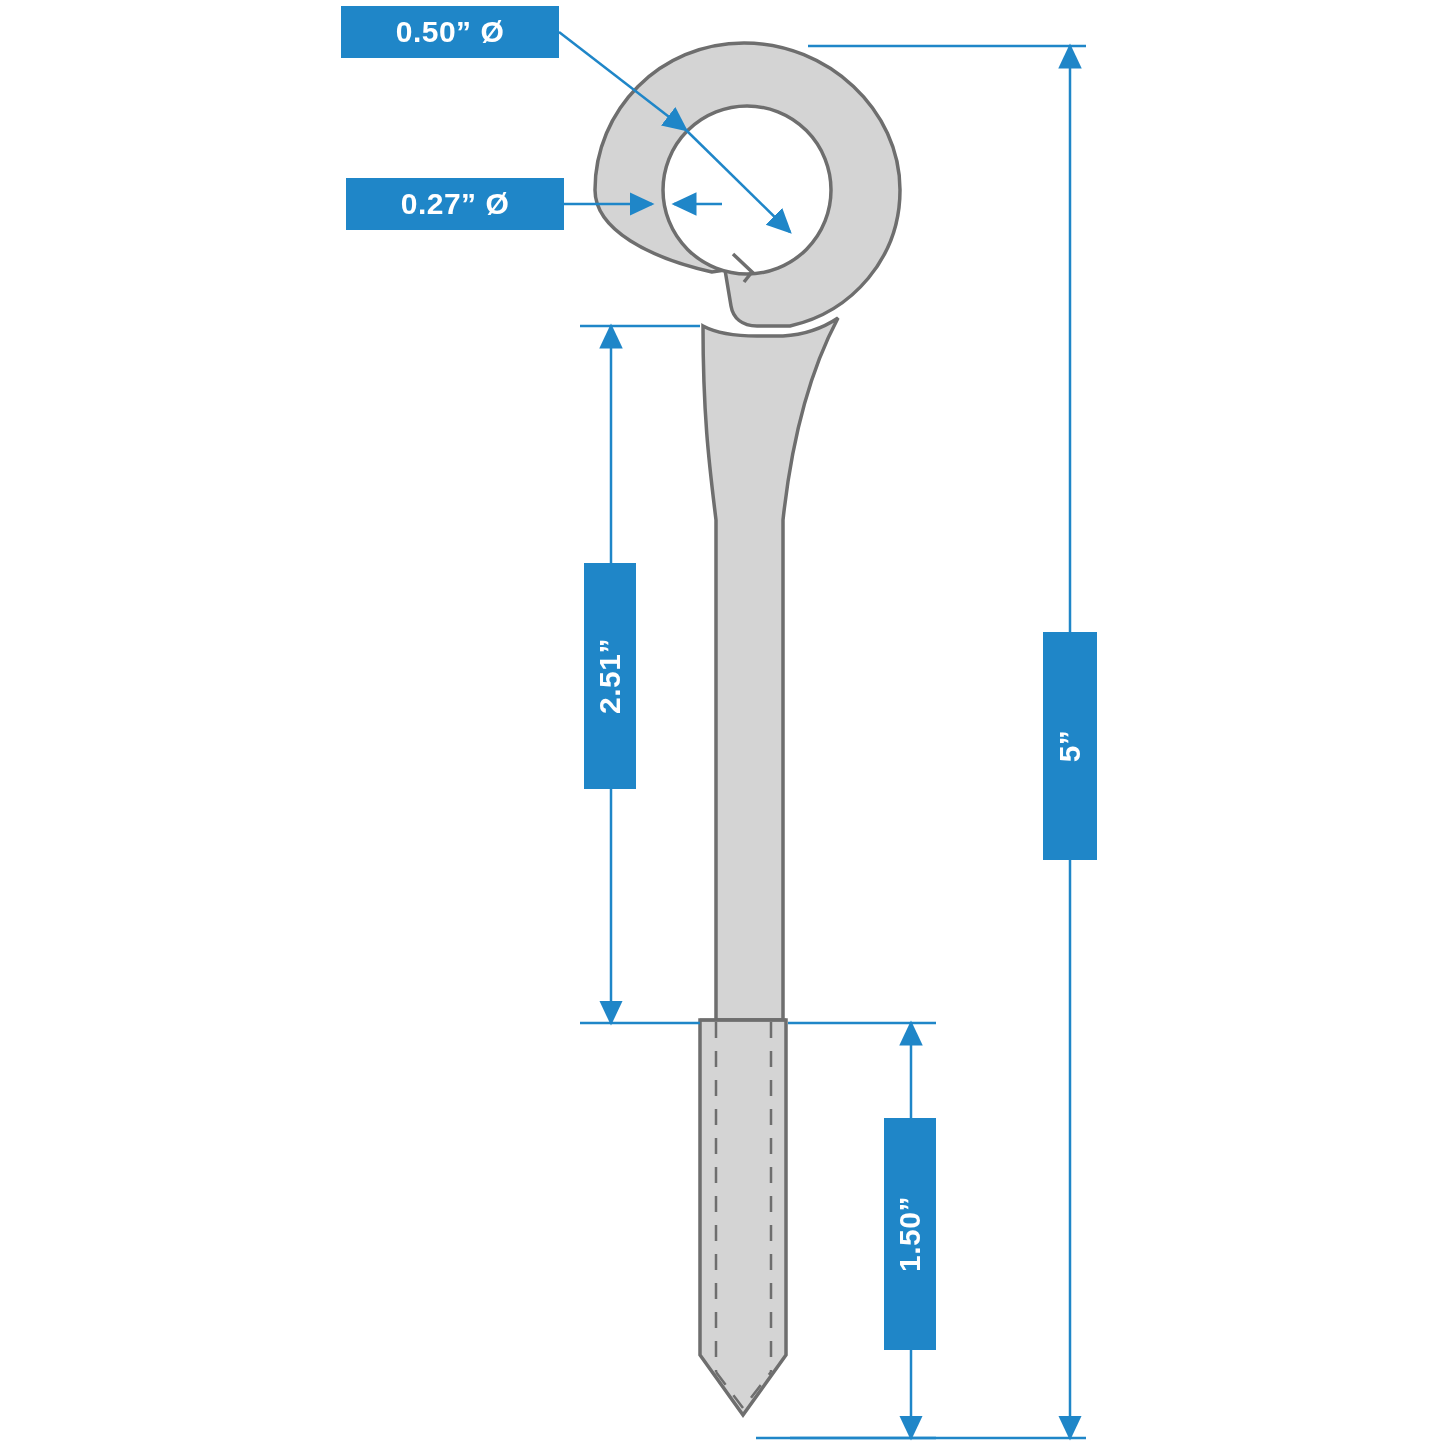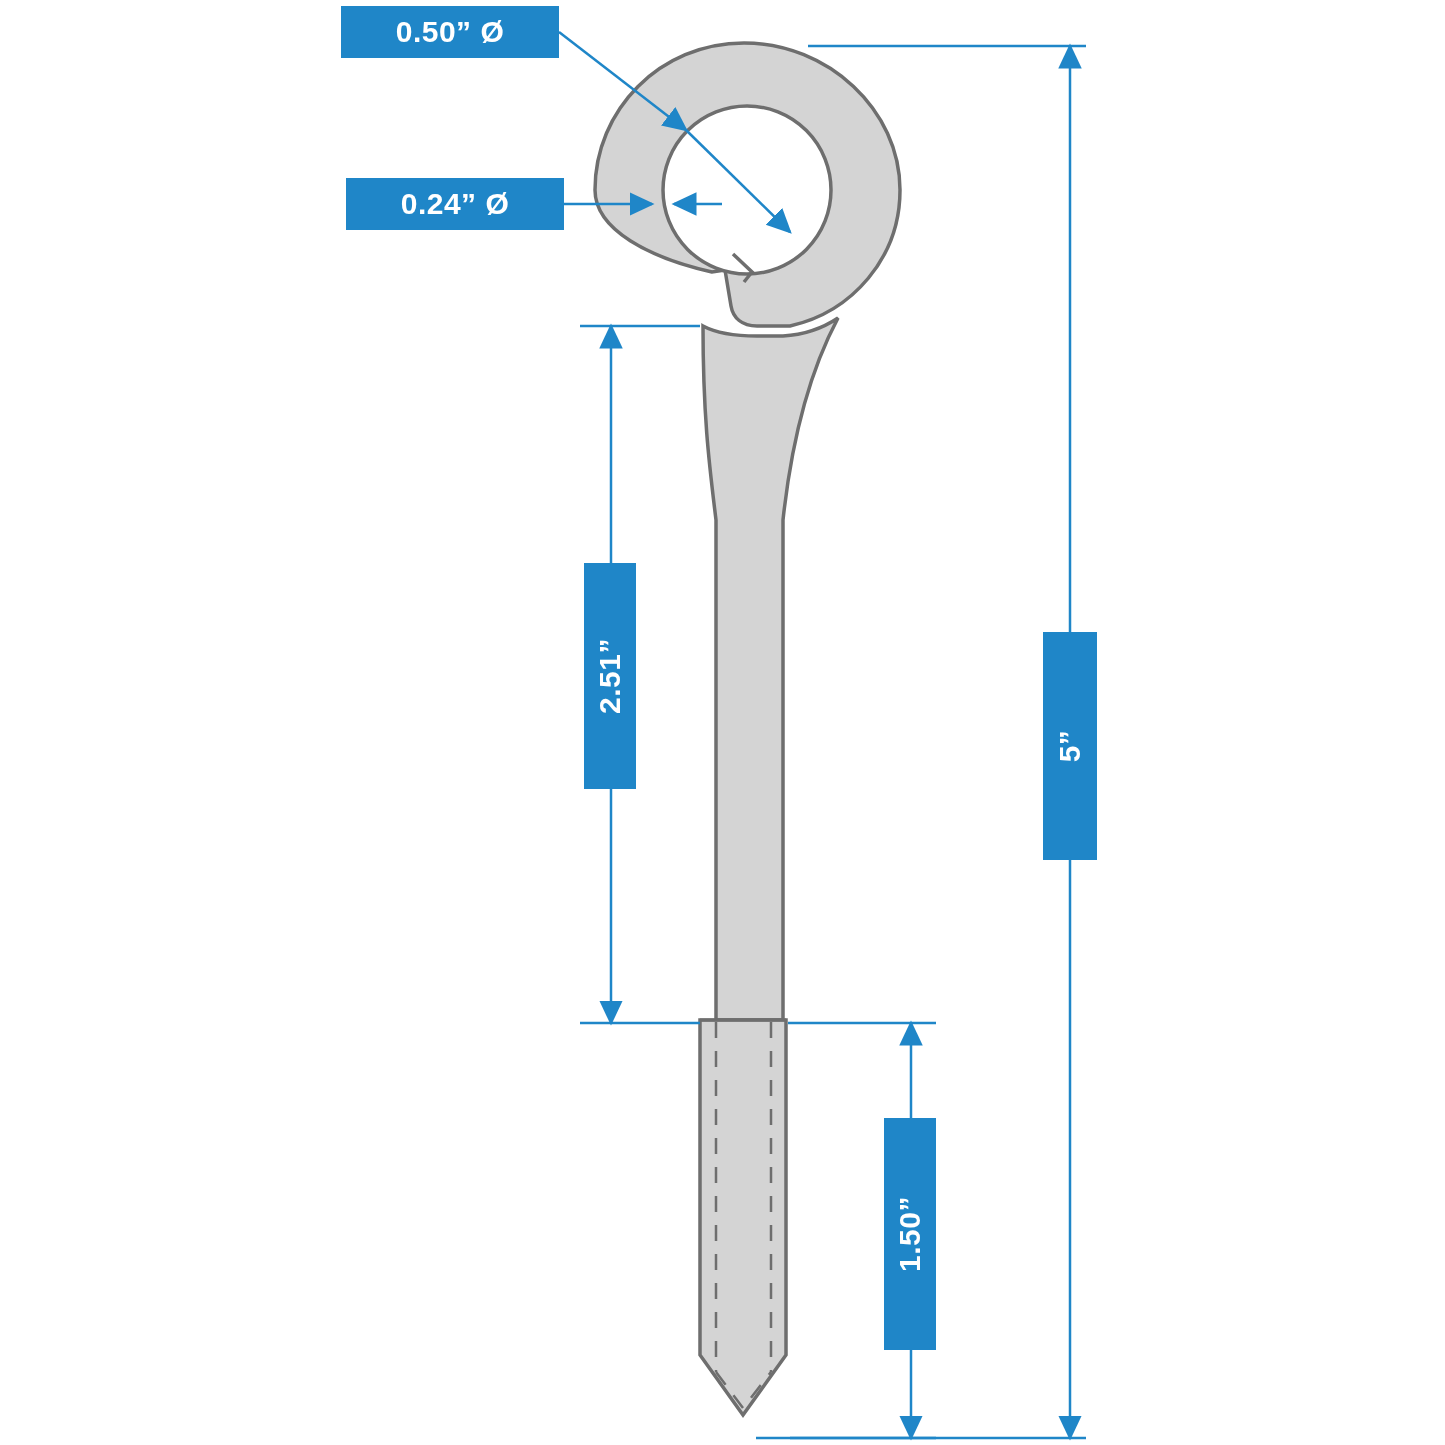--- a/index.html
+++ b/index.html
@@ -121,21 +121,21 @@
       <line x1="611" y1="782" x2="611" y2="1023" marker-end="url(#arrowEnd)"></line>
 
       <line x1="788" y1="1023" x2="936" y2="1023"></line>
       <line x1="790" y1="1438" x2="936" y2="1438"></line>
       <line x1="911" y1="1023" x2="911" y2="1126" marker-start="url(#arrowStart)"></line>
       <line x1="911" y1="1342" x2="911" y2="1438" marker-end="url(#arrowEnd)"></line>
     </g>
   </svg>
 
   <div class="label horiz" id="lbl-050">0.50” Ø</div>
-  <div class="label horiz" id="lbl-024">0.24” Ø</div>
+  <div class="label horiz" id="lbl-024">0.27” Ø</div>
   <div class="label vert" id="lbl-251">
       <span>2.51”</span>
     </div>
   <div class="label vert" id="lbl-5">
       <span>5”</span>
     </div>
   <div class="label vert" id="lbl-150">
       <span>1.50”</span>
     </div>
 

